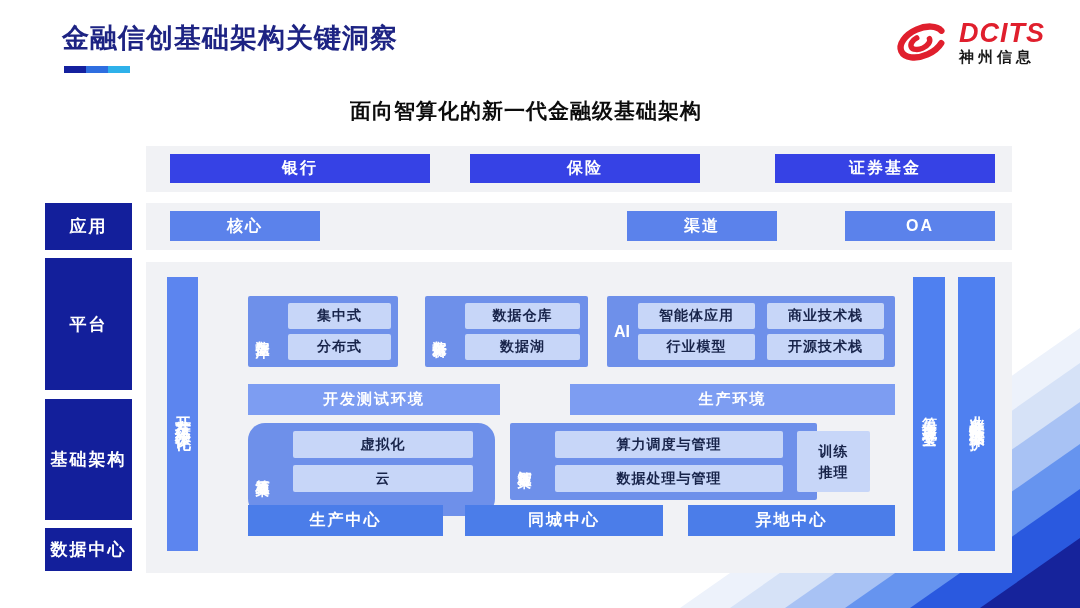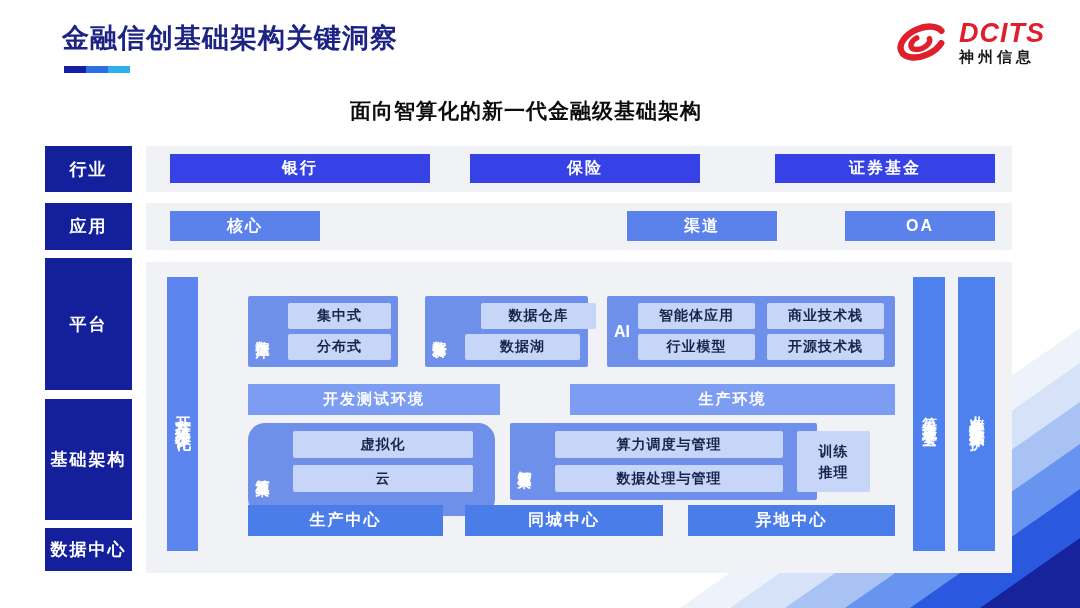--- a/index.html
+++ b/index.html
@@ -74,21 +74,20 @@
       <span class="logo-sub">神州信息</span>
     </div>
   </div>
 
   <div class="subtitle z">面向智算化的新一代金融级基础架构</div>
 
   <div class="band z" style="left:146px;top:146px;width:866px;height:46px;"></div>
   <div class="band z" style="left:146px;top:203px;width:866px;height:47px;"></div>
   <div class="band z" style="left:146px;top:262px;width:866px;height:311px;"></div>
 
-  <div class="navybox z" style="left:45px;top:146px;width:87px;height:46px;">行业</div>
   <div class="navybox z" style="left:45px;top:203px;width:87px;height:47px;">应用</div>
   <div class="navybox z" style="left:45px;top:258px;width:87px;height:132px;">平台</div>
   <div class="navybox z" style="left:45px;top:399px;width:87px;height:121px;">基础架构</div>
   <div class="navybox z" style="left:45px;top:528px;width:87px;height:43px;">数据中心</div>
 
   <div class="btn1 flexc z" style="left:170px;top:154px;width:260px;height:29px;">银行</div>
   <div class="btn1 flexc z" style="left:470px;top:154px;width:230px;height:29px;">保险</div>
   <div class="btn1 flexc z" style="left:775px;top:154px;width:220px;height:29px;">证券基金</div>
 
   <div class="btn2 flexc z" style="left:170px;top:211px;width:150px;height:30px;">核心</div>
@@ -104,21 +103,21 @@
         <span class="vtext">数据库</span>
       </div>
     <div class="lite" style="left:40px;top:7px;width:103px;height:26px;">集中式</div>
     <div class="lite" style="left:40px;top:38px;width:103px;height:26px;">分布式</div>
   </div>
 
   <div class="group z" style="left:425px;top:296px;width:163px;height:71px;">
     <div class="gl">
         <span class="vtext">数据分析</span>
       </div>
-    <div class="lite" style="left:56px;top:7px;width:115px;height:26px;">数据仓库</div>
+    <div class="lite" style="left:40px;top:7px;width:115px;height:26px;">数据仓库</div>
     <div class="lite" style="left:40px;top:38px;width:115px;height:26px;">数据湖</div>
   </div>
 
   <div class="group z" style="left:607px;top:296px;width:288px;height:71px;">
     <div class="gl" style="font-size:16px;">
         <span>AI</span>
       </div>
     <div class="lite" style="left:31px;top:7px;width:117px;height:26px;">智能体应用</div>
     <div class="lite" style="left:160px;top:7px;width:117px;height:26px;">商业技术栈</div>
     <div class="lite" style="left:31px;top:38px;width:117px;height:26px;">行业模型</div>

